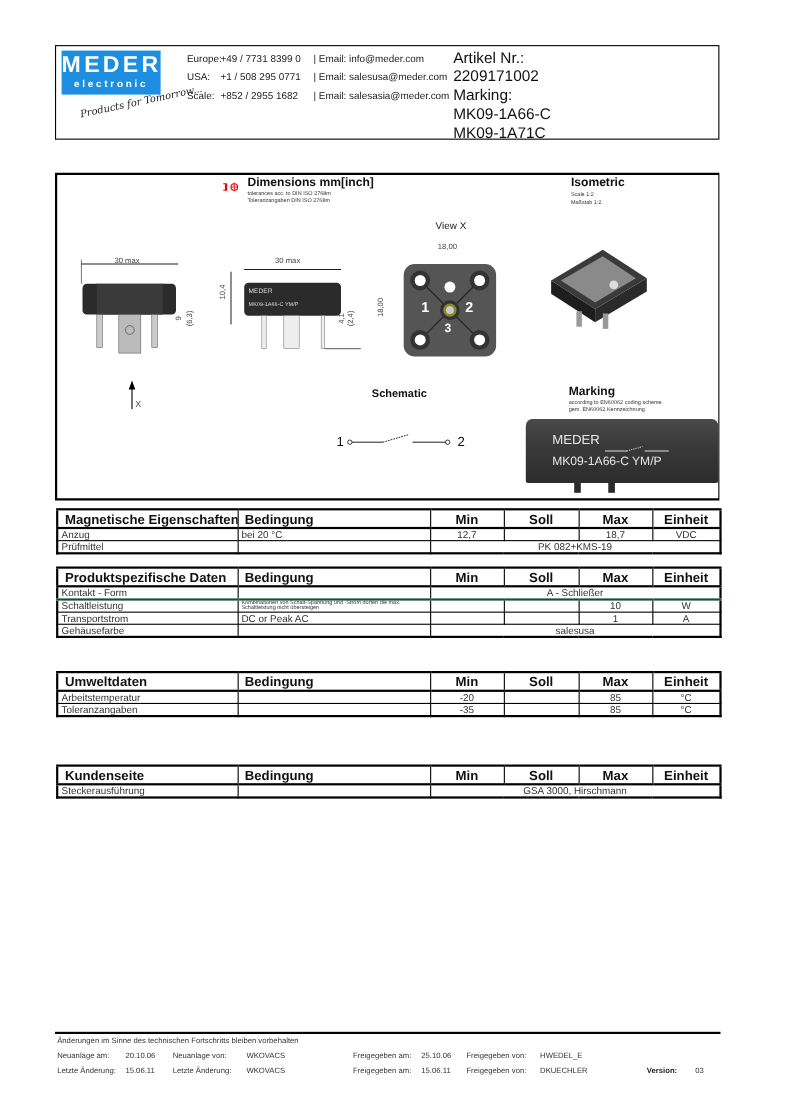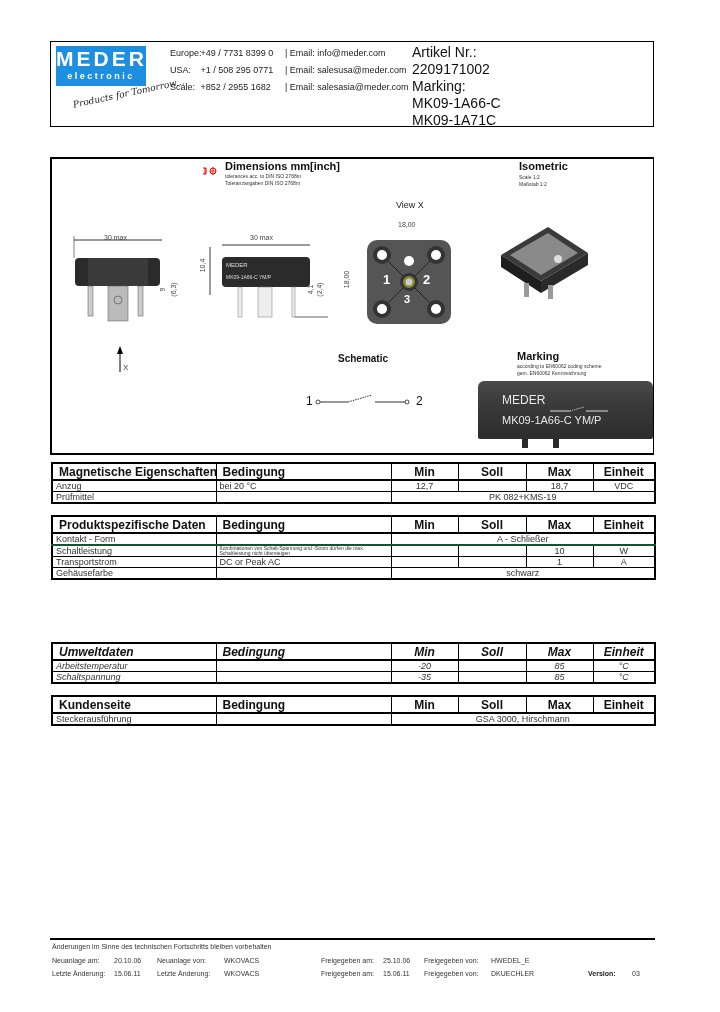--- a/index.html
+++ b/index.html
@@ -271,26 +271,26 @@
       <td class="name">Transportstrom</td>
       <td class="cond">DC or Peak AC</td>
       <td class="c"></td>
       <td class="c"></td>
       <td class="c">1</td>
       <td class="c">A</td>
     </tr>
     <tr>
       <td class="name">Gehäusefarbe</td>
       <td class="cond"></td>
-      <td class="c" colspan="4">schwarz</td>
+      <td class="c" colspan="4">salesusa</td>
     </tr>
   </tbody>
 </table>
 
-<table class="spec" style="top:642px;font-style:italic;">
+<table class="spec" style="top:610px;">
   <colgroup>
       <col class="c1">
       <col class="c2">
       <col class="c3">
       <col class="c4">
       <col class="c5">
       <col class="c6">
     </colgroup>
   <thead>
       <tr>
@@ -305,21 +305,21 @@
   <tbody>
     <tr>
       <td class="name">Arbeitstemperatur</td>
       <td class="cond"></td>
       <td class="c">-20</td>
       <td class="c"></td>
       <td class="c">85</td>
       <td class="c">°C</td>
     </tr>
     <tr>
-      <td class="name">Schaltspannung</td>
+      <td class="name">Toleranzangaben</td>
       <td class="cond"></td>
       <td class="c">-35</td>
       <td class="c"></td>
       <td class="c">85</td>
       <td class="c">°C</td>
     </tr>
   </tbody>
 </table>
 
 <table class="spec" style="top:695px;">

